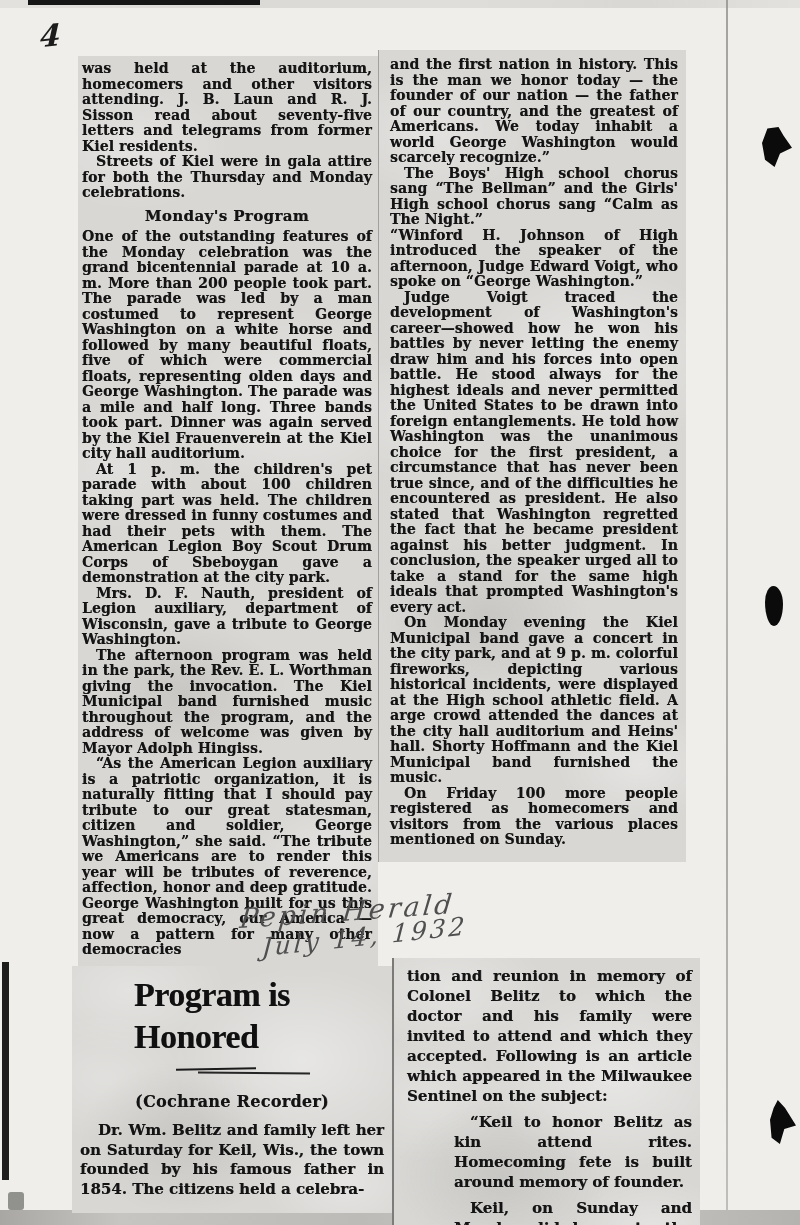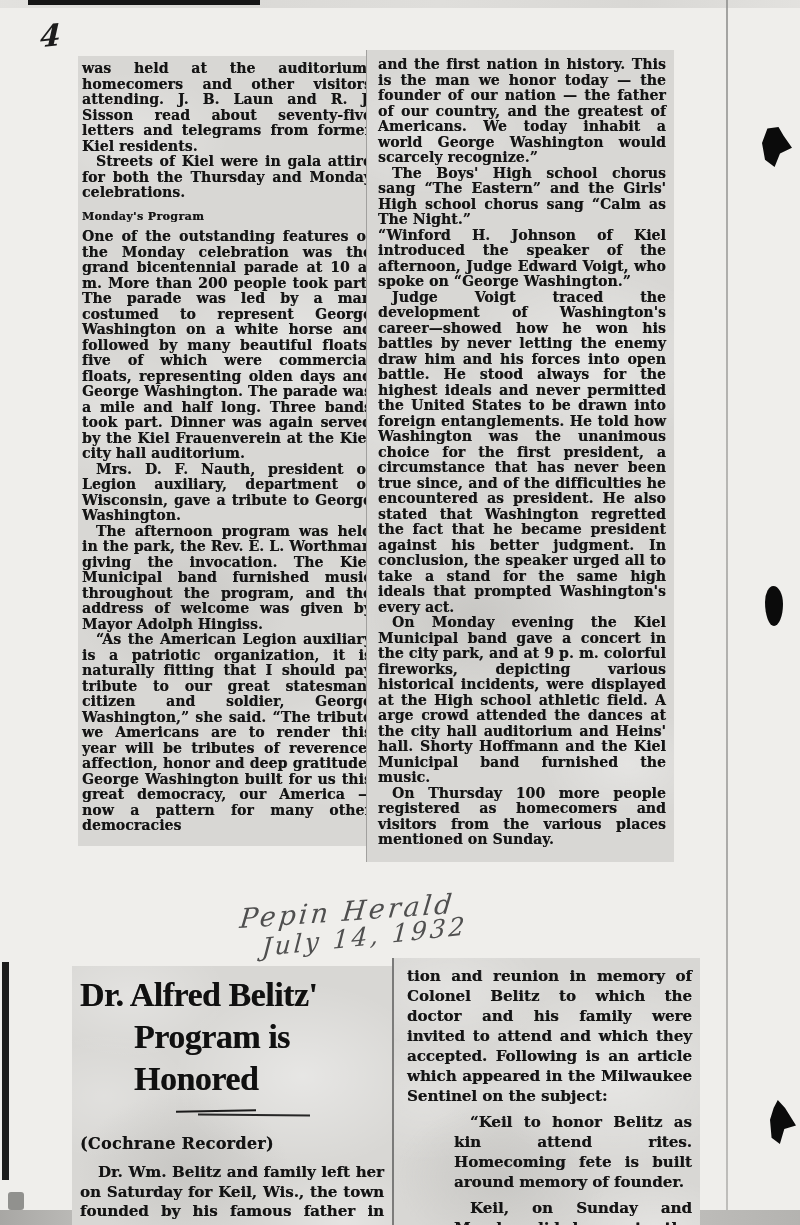--- a/index.html
+++ b/index.html
@@ -42,36 +42,36 @@
       radial-gradient(ellipse 120px 80px at 85% 88%, rgba(255,255,255,.32), transparent 70%),
       radial-gradient(ellipse 130px 90px at 10% 45%, rgba(255,255,255,.22), transparent 70%); }
 
   .col { position:absolute; color:#141414; font-weight:700; text-align:justify;
     font-size:14px; line-height:15.5px; letter-spacing:.1px;
     text-shadow:.3px .3px .4px rgba(15,15,15,.6); }
   .col p { margin:0; text-indent:14px; }
   .cont p:first-child { text-indent:0; }
 
   .a1-left  { left:78px;  top:56px; width:300px; padding:5px 6px 12px 4px; }
-  .a1-right { left:366px; top:50px; width:308px; padding:7px 8px 14px 11px;
+  .a1-right { left:378px; top:50px; width:308px; padding:7px 8px 14px 11px;
     border-left:1px solid rgba(70,70,70,.38); }
 
-  .sec-head { font-size:11px; text-align:left; font-weight:700; letter-spacing:.4px;
+  .sec-head { font-size:15px; text-align:center; font-weight:700; letter-spacing:.4px;
     margin:8px 0 5px 0; text-indent:0; }
 
   
   .a2-left { left:72px; top:966px; width:320px; padding:8px 8px 14px 8px;
     font-weight:700; color:#131313; text-shadow:.3px .3px .4px rgba(15,15,15,.6); }
   .headline { font-family:"Liberation Serif", serif; font-weight:700; color:#101010;
     font-size:34px; line-height:42px; letter-spacing:-.5px; }
   .headline-2 { margin-left:54px; }
   .divider-wrap { position:relative; height:14px; margin-top:6px; }
   .divider-s1 { position:absolute; left:96px; top:4px; width:80px; height:2px; background:#1b1b1b; transform:rotate(-1.2deg); }
   .divider-s2 { position:absolute; left:118px; top:8px; width:112px; height:2px; background:#262626; transform:rotate(.6deg); }
-  .credit { text-align:left; font-size:16px; font-weight:700; margin-top:14px; letter-spacing:.3px; }
+  .credit { text-align:center; font-size:16px; font-weight:700; margin-top:14px; letter-spacing:.3px; }
   .a2-left .plist { margin-top:10px; font-size:15px; line-height:19.5px; text-align:justify; }
   .a2-left .plist p { text-indent:18px; }
 
   .a2-right { left:392px; top:958px; width:308px; padding:8px 8px 12px 13px;
     border-left:2px solid rgba(45,45,45,.55);
     font-size:15px; line-height:20px; font-weight:700; color:#141414;
     text-align:justify; text-shadow:.3px .3px .4px rgba(15,15,15,.6); }
   .a2-right p { text-indent:16px; }
   .a2-right p:first-child { text-indent:0; }
   .a2-right p + p { margin-top:6px;margin-left:47px; }
@@ -94,44 +94,44 @@
   <div class="page-num">4</div>
 
   <div class="col news cont a1-left">
     <div class="plist cont">
         <p>was held at the auditorium, homecomers and other visitors attending. J. B. Laun and R. J. Sisson read about seventy-five letters and telegrams from former Kiel residents.</p>
         <p>Streets of Kiel were in gala attire for both the Thursday and Monday celebrations.</p>
       </div>
     <div class="sec-head">Monday's Program</div>
     <div class="plist">
         <p>One of the outstanding features of the Monday celebration was the grand bicentennial parade at 10 a. m. More than 200 people took part. The parade was led by a man costumed to represent George Washington on a white horse and followed by many beautiful floats, five of which were commercial floats, representing olden days and George Washington. The parade was a mile and half long. Three bands took part. Dinner was again served by the Kiel Frauenverein at the Kiel city hall auditorium.</p>
+        <p>At 1 p. m. the children's pet parade with about 100 children taking part was held. The children were dressed in funny costumes and had their pets with them. The American Legion Boy Scout Drum Corps of Sbeboygan gave a demonstration at the city park.</p>
         <p>Mrs. D. F. Nauth, president of Legion auxiliary, department of Wisconsin, gave a tribute to George Washington.</p>
         <p>The afternoon program was held in the park, the Rev. E. L. Worthman giving the invocation. The Kiel Municipal band furnished music throughout the program, and the address of welcome was given by Mayor Adolph Hingiss.</p>
         <p>“As the American Legion auxiliary is a patriotic organization, it is naturally fitting that I should pay tribute to our great statesman, citizen and soldier, George Washington,” she said. “The tribute we Americans are to render this year will be tributes of reverence, affection, honor and deep gratitude. George Washington built for us this great democracy, our America — now a pattern for many other democracies</p>
       </div>
   </div>
 
   <div class="col news cont a1-right">
     <div class="plist cont">
         <p>and the first nation in history. This is the man we honor today — the founder of our nation — the father of our country, and the greatest of Americans. We today inhabit a world George Washington would scarcely recognize.”</p>
-        <p>The Boys' High school chorus sang “The Eastern” and the Girls' High school chorus sang “Calm as The Night.”</p>
+        <p>The Boys' High school chorus sang “The Bellman” and the Girls' High school chorus sang “Calm as The Night.”</p>
       </div>
     <div class="plist">
-        <p>“Winford H. Johnson of Kiel introduced the speaker of the afternoon, Judge Edward Voigt, who spoke on “George Washington.”</p>
+        <p>“Winford H. Johnson of High introduced the speaker of the afternoon, Judge Edward Voigt, who spoke on “George Washington.”</p>
         <p>Judge Voigt traced the development of Washington's career—showed how he won his battles by never letting the enemy draw him and his forces into open battle. He stood always for the highest ideals and never permitted the United States to be drawn into foreign entanglements. He told how Washington was the unanimous choice for the first president, a circumstance that has never been true since, and of the difficulties he encountered as president. He also stated that Washington regretted the fact that he became president against his better judgment. In conclusion, the speaker urged all to take a stand for the same high ideals that prompted Washington's every act.</p>
         <p>On Monday evening the Kiel Municipal band gave a concert in the city park, and at 9 p. m. colorful fireworks, depicting various historical incidents, were displayed at the High school athletic field. A arge crowd attended the dances at the city hall auditorium and Heins' hall. Shorty Hoffmann and the Kiel Municipal band furnished the music.</p>
-        <p>On Thursday 100 more people registered as homecomers and visitors from the various places mentioned on Sunday.</p>
+        <p>On Friday 100 more people registered as homecomers and visitors from the various places mentioned on Sunday.</p>
       </div>
   </div>
 
   <div class="hand hand-1">Pepin Herald</div>
   <div class="hand hand-2">July 14, 1932</div>
 
   <div class="a2-left news" style="position:absolute;">
-    <div class="headline">Dr. Alfred Belitz'</div>
     <div class="headline headline-2">Program is Honored</div>
     <div class="divider-wrap">
       <div class="divider-s1"></div>
       <div class="divider-s2"></div>
     </div>
     <div class="credit">(Cochrane Recorder)</div>
     <div class="plist">
         <p>Dr. Wm. Belitz and family left her on Saturday for Keil, Wis., the town founded by his famous father in 1854. The citizens held a celebra-</p>
       </div>
   </div>

